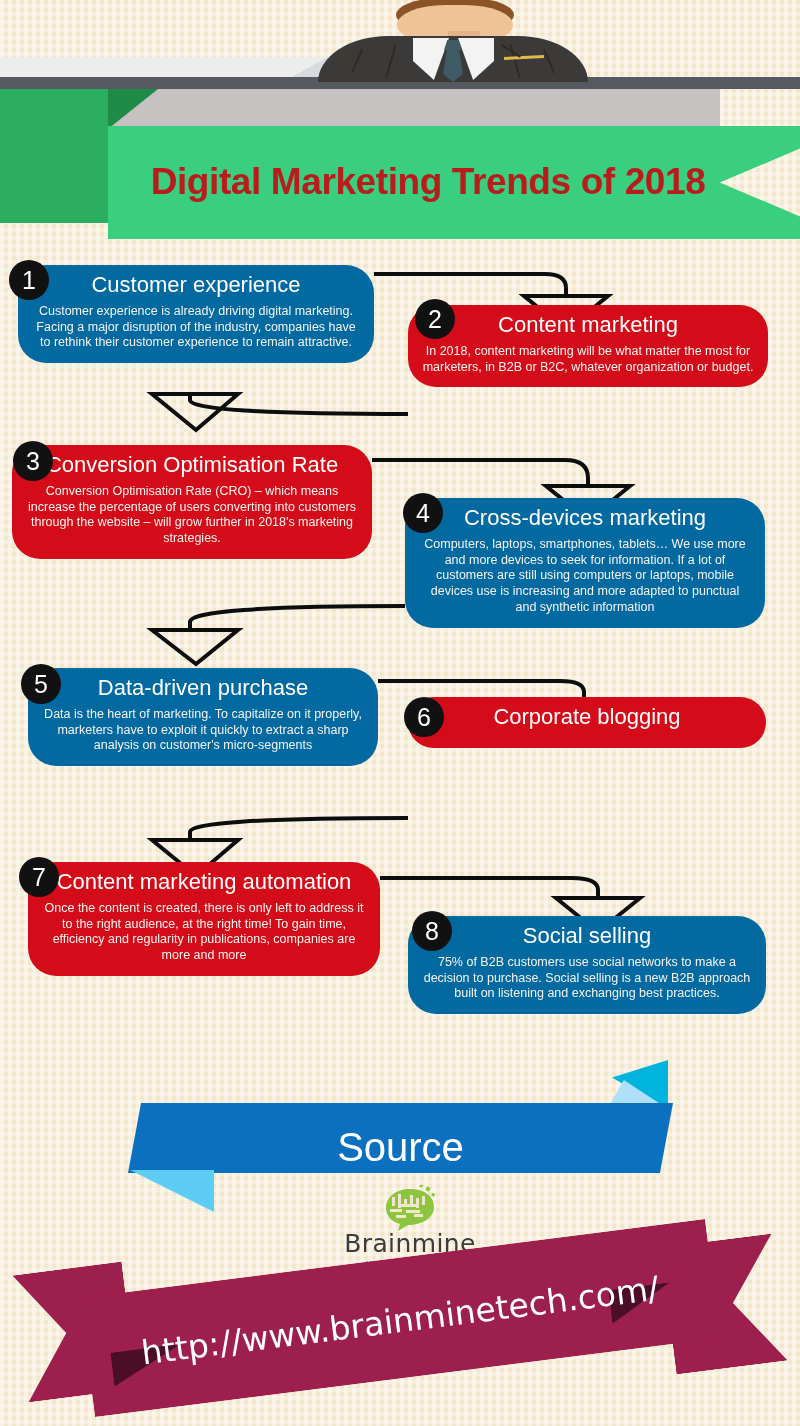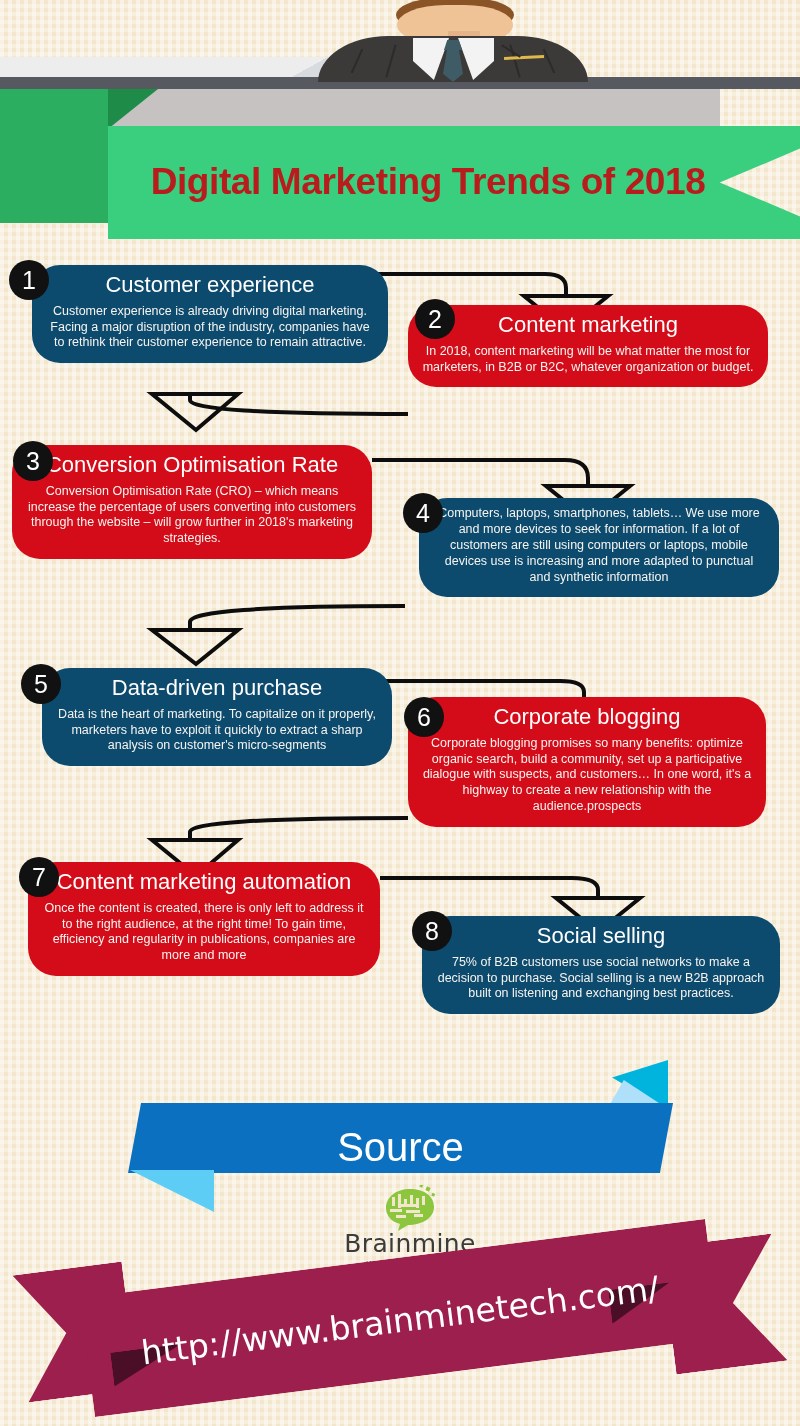--- a/index.html
+++ b/index.html
@@ -127,21 +127,21 @@
     text-align:center; letter-spacing:-.4px; padding:0 18px;
   }
 
   
   .card {
     position:absolute;
     border-radius:28px;
     color:#ffffff;
     padding:8px 14px 12px 14px;
   }
-  .card.grey { background:#0c4a6e;margin-left:14px; }
+  .card.grey { background:#0369a1; }
   .card.red  { background:#d40b18; }
   .card-title {
     text-align:center; font-size:22px; line-height:1.12;
     font-weight:normal; color:#ffffff; margin-bottom:6px;
   }
   .card-body {
     text-align:center; font-size:12.5px; line-height:1.27; color:#f7f4f0;
   }
   .badge {
     position:absolute; width:40px; height:40px; border-radius:50%;
@@ -316,33 +316,33 @@
   </div>
   <div class="badge" id="badge2">2</div>
 
   <div class="card red" id="card3">
     <div class="card-title">Conversion Optimisation Rate</div>
     <div class="card-body">Conversion Optimisation Rate (CRO) – which means increase the percentage of users converting into customers through the website – will grow further in 2018's marketing strategies.</div>
   </div>
   <div class="badge" id="badge3">3</div>
 
   <div class="card grey" id="card4">
+    <div class="card-title">Cross-devices marketing</div>
     <div class="card-body">Computers, laptops, smartphones, tablets… We use more and more devices to seek for information. If a lot of customers are still using computers or laptops, mobile devices use is increasing and more adapted to punctual and synthetic information</div>
   </div>
   <div class="badge" id="badge4">4</div>
 
   <div class="card grey" id="card5">
     <div class="card-title">Data-driven purchase</div>
     <div class="card-body">Data is the heart of marketing. To capitalize on it properly, marketers have to exploit it quickly to extract a sharp analysis on customer's micro-segments</div>
   </div>
   <div class="badge" id="badge5">5</div>
 
   <div class="card red" id="card6">
     <div class="card-title">Corporate blogging</div>
-    <div class="card-body">Corporate blogging promises so many benefits: optimize organic search, build a community, set up a participative dialogue with suspects, and customers… In one word, it's a highway to create a new relationship with the audience.prospects</div>
   </div>
   <div class="badge" id="badge6">6</div>
 
   <div class="card red" id="card7">
     <div class="card-title">Content marketing automation</div>
     <div class="card-body">Once the content is created, there is only left to address it to the right audience, at the right time! To gain time, efficiency and regularity in publications, companies are more and more</div>
   </div>
   <div class="badge" id="badge7">7</div>
 
   <div class="card grey" id="card8">

